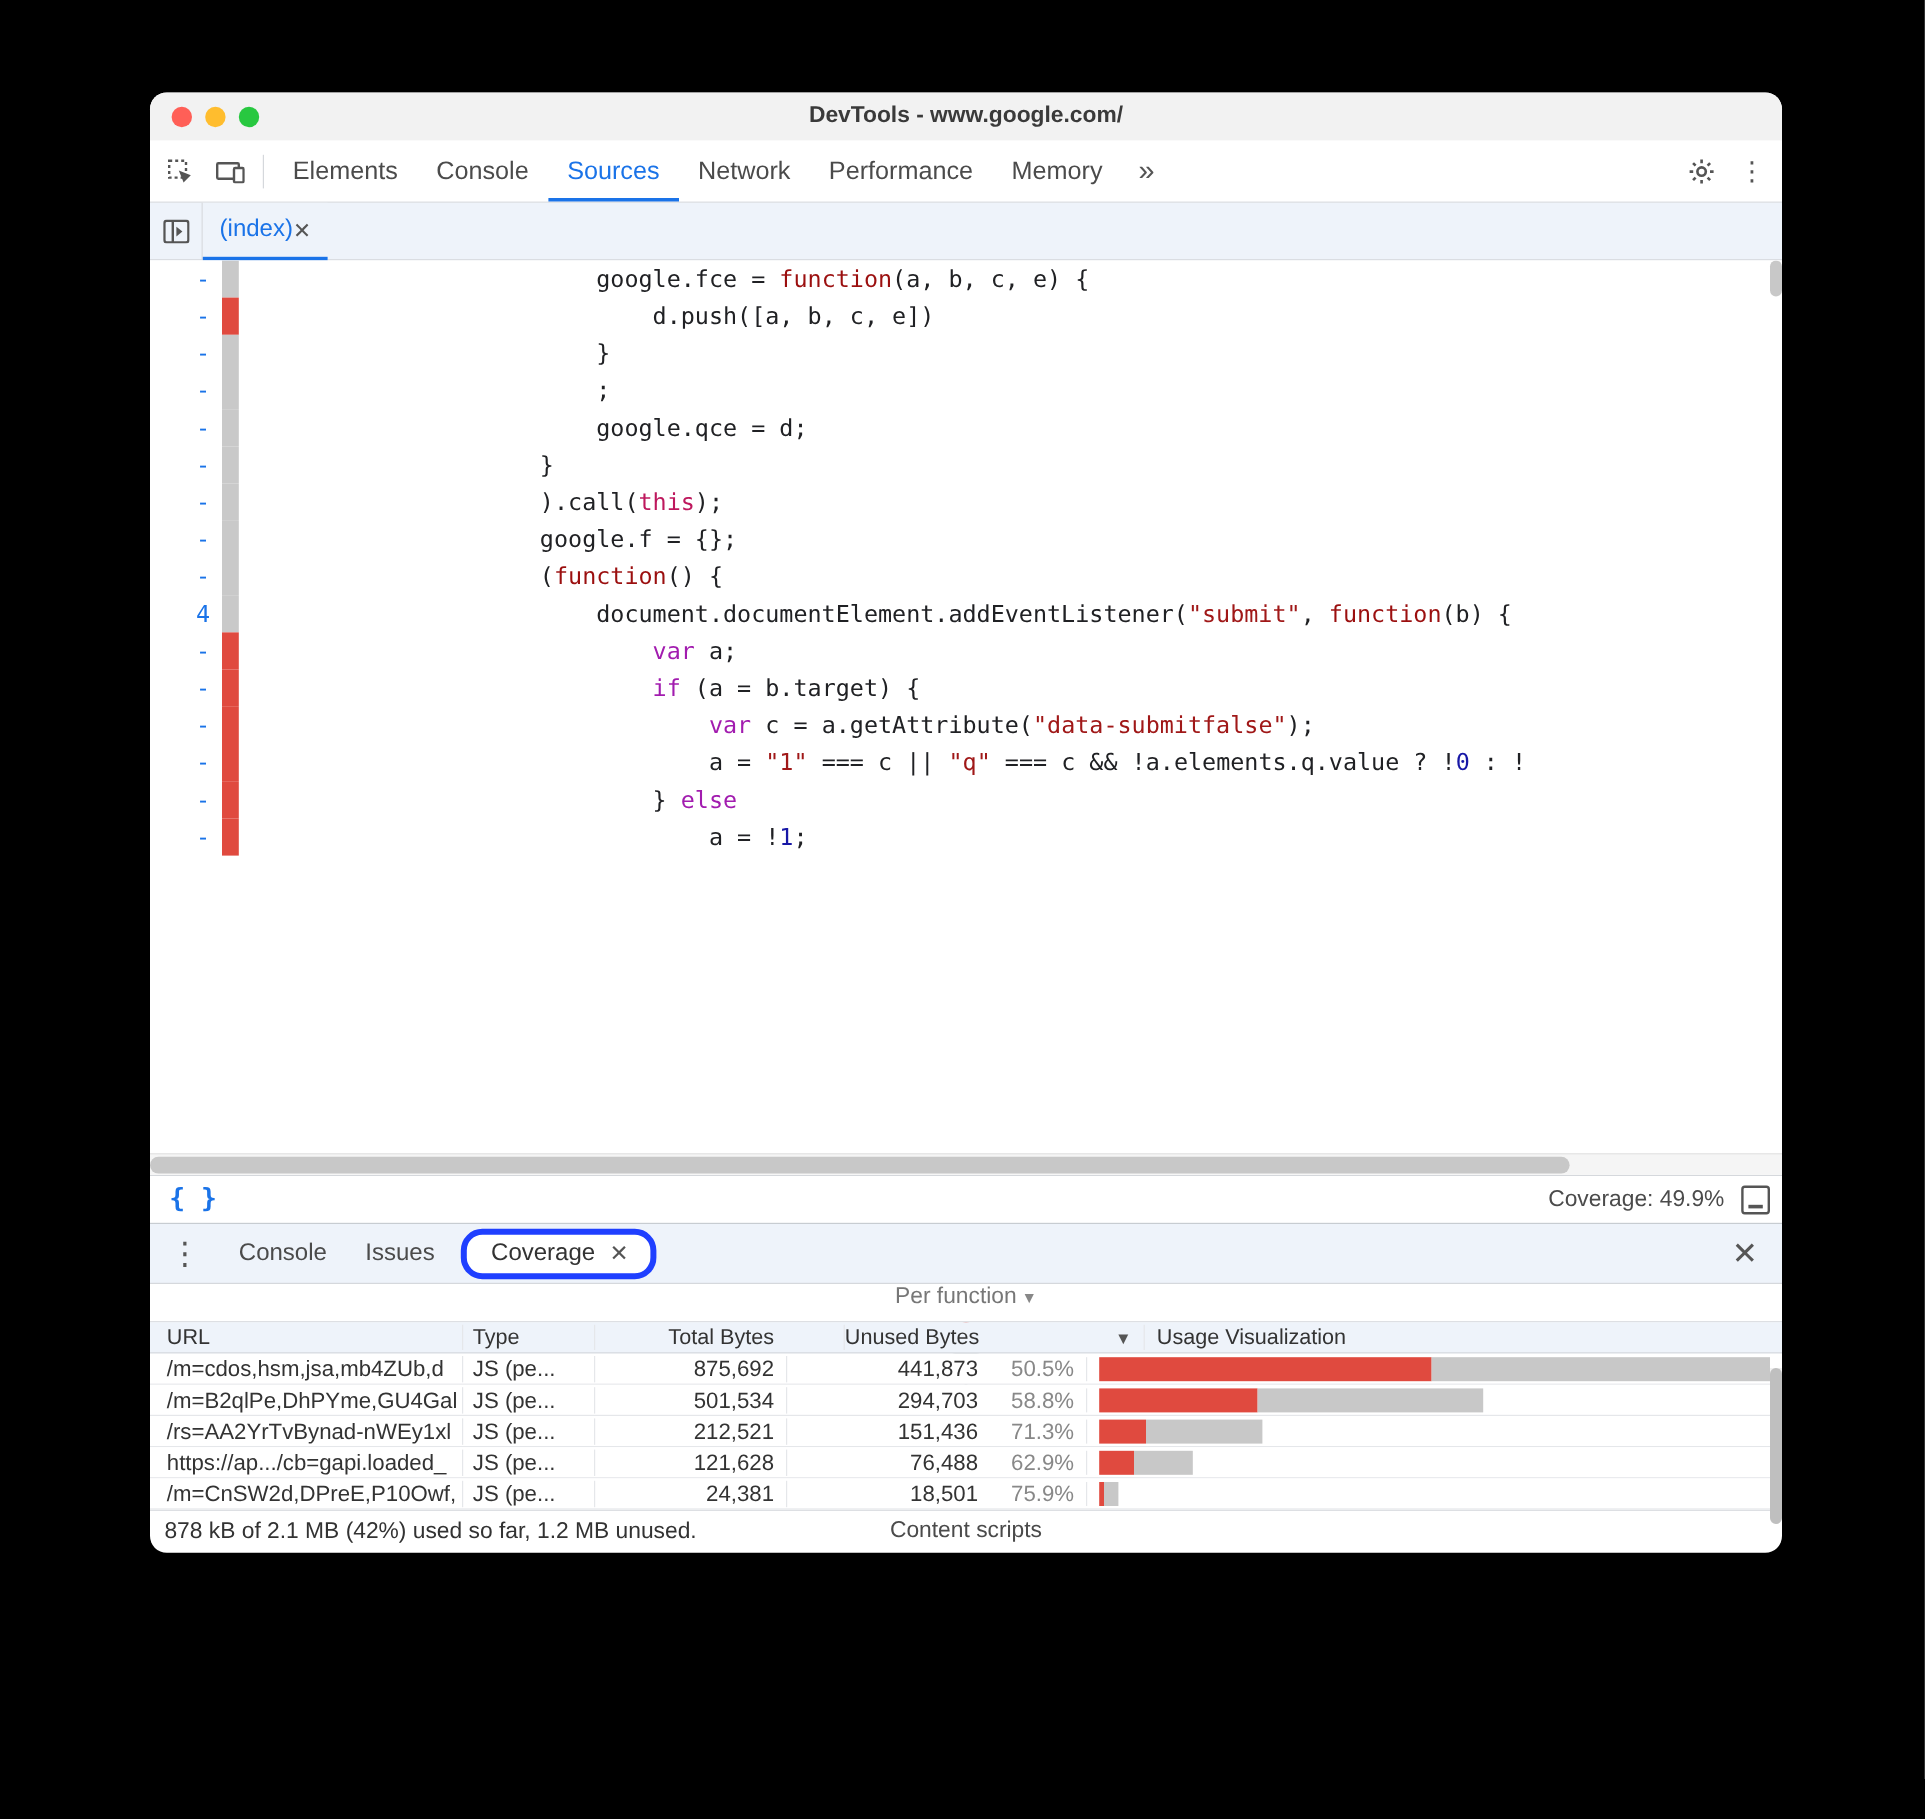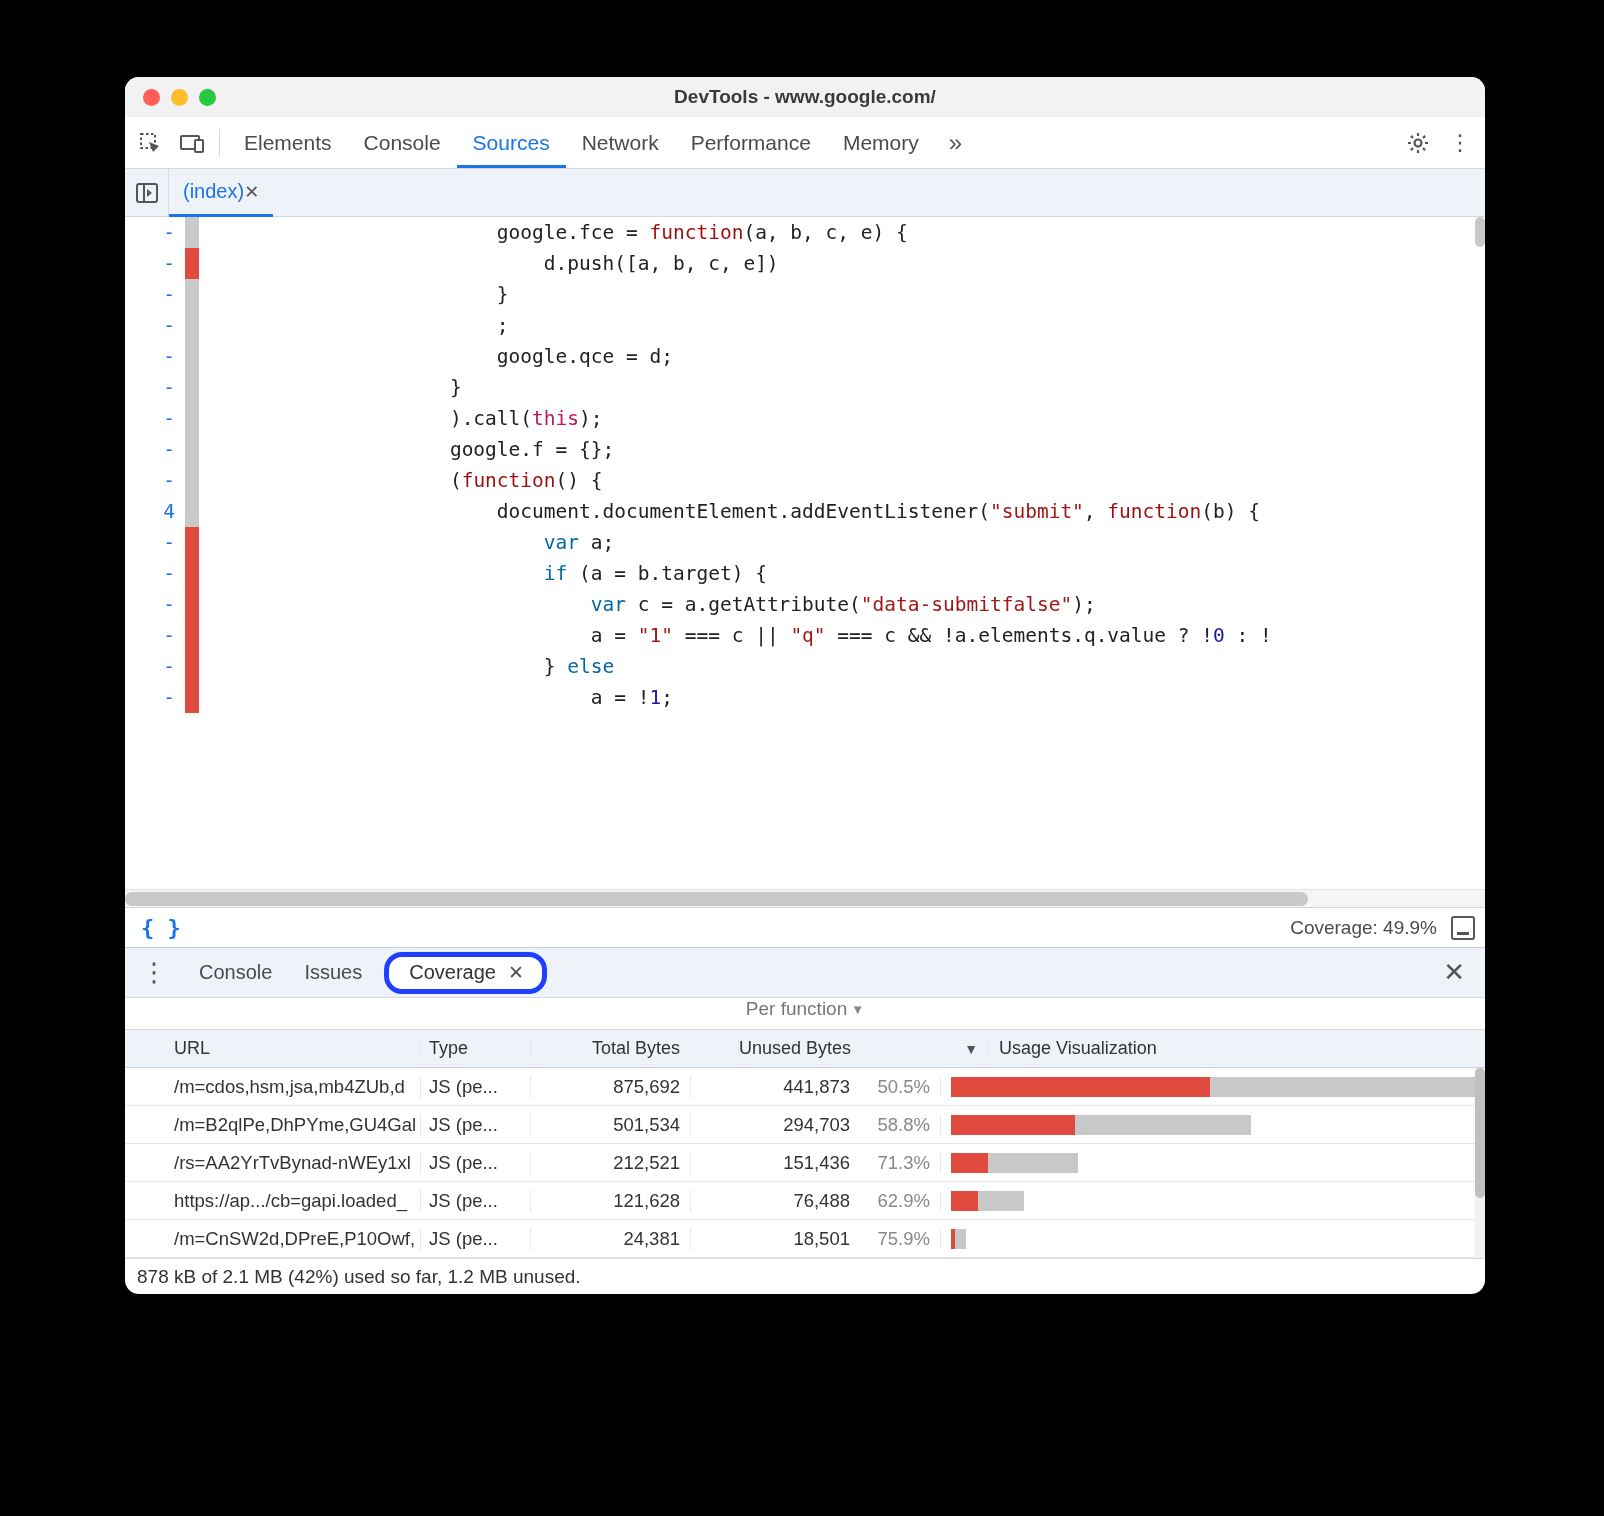--- a/index.html
+++ b/index.html
@@ -155,21 +155,21 @@
   }
   .cov-unused { background: #e04a3f; }
   .cov-dim { background: #c9c9c9; }
   .fold-gutter {
     width: 110px;
     flex-shrink: 0;
     border-right: none;
     position: relative;
   }
   .code-text { padding-left: 0; color: #202124; }
-  .tok-kw { color: #0369a1; text-align: center; }
+  .tok-kw { color: #a21caf; text-align: center; }
   .tok-fn { color: #9b0f0f; }
   .tok-this { color: #be185d; }
   .tok-str { color: #a01818; }
   .tok-num { color: #1717a6; }
   .tok-id { color: #202124; }
 
   .h-scrollbar {
     height: 18px;
     background: #f5f5f5;
     border-top: 1px solid #e3e3e3;
@@ -335,24 +335,23 @@
   }
 
   
   .cov-table {
     display: flex;
     flex-direction: column;
     position: relative;
   }
   .cov-header, .cov-row {
     display: flex;
-    height: 38px;
+    height: 26px;
     align-items: center;
     border-bottom: 1px solid #e5e7ea;
-    padding-left: 35px;
   }
   .cov-header {
     background: #eef3fa;
     font-size: 18px;
     color: #333;
     border-bottom: 1px solid #cfd3d8;
   }
   .cov-row {
     font-size: 18.5px;
     color: #333;

